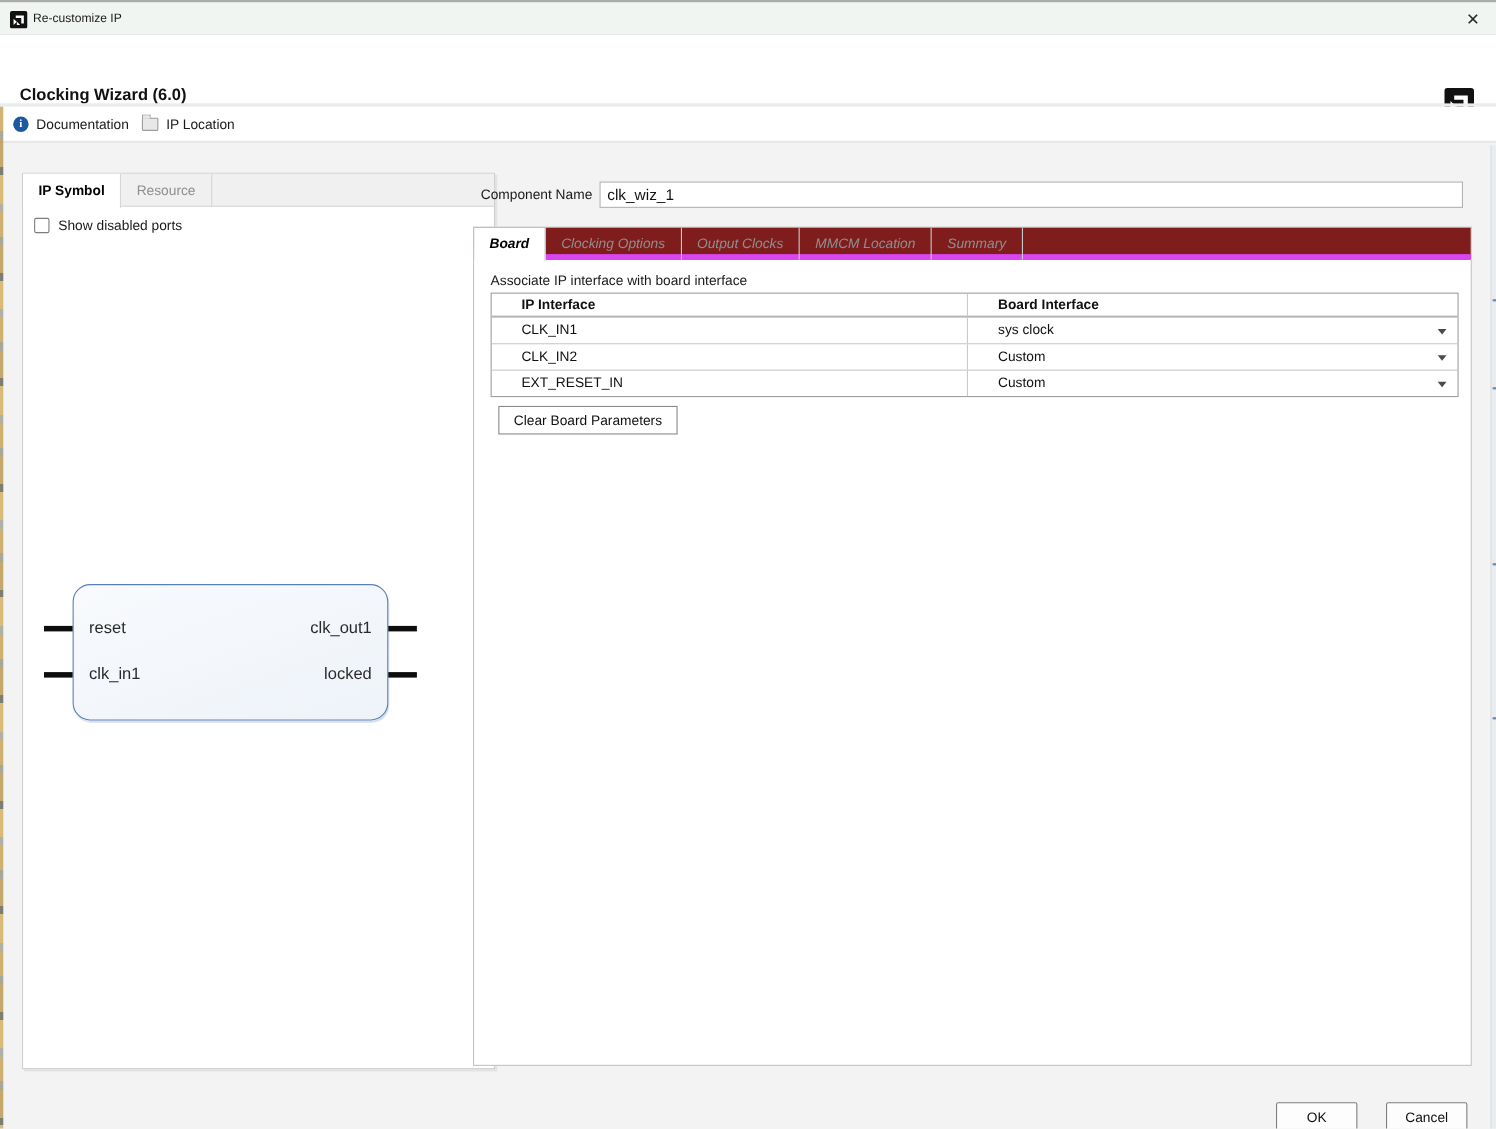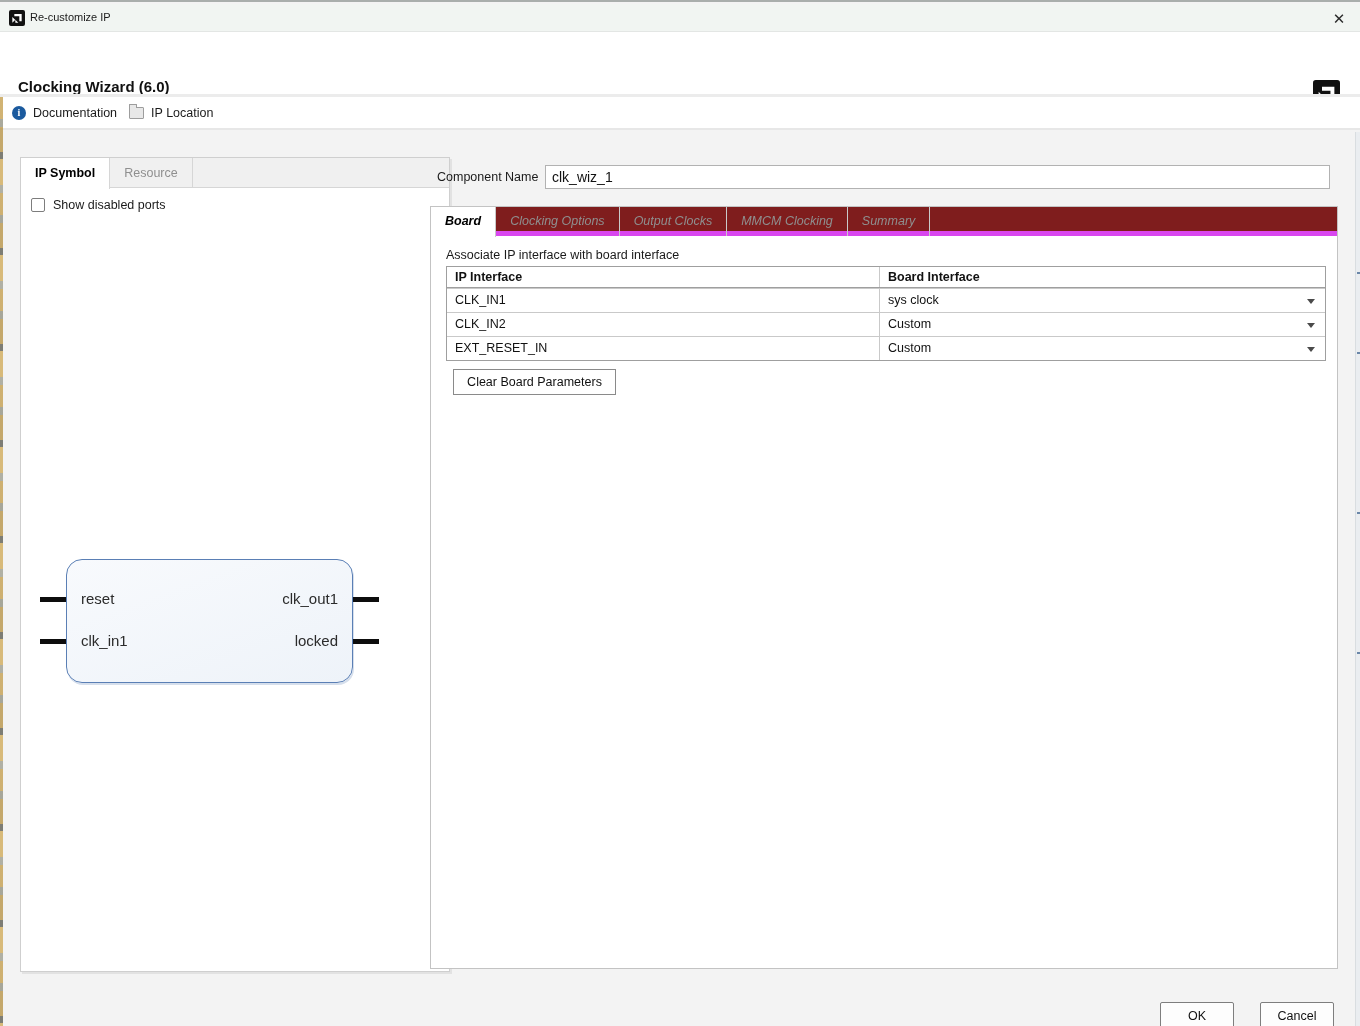--- a/index.html
+++ b/index.html
@@ -39,41 +39,41 @@
   .lp-tabs { position:absolute; left:0; top:0; width:100%; height:30px; background:#f0f0f0; border-bottom:1px solid #d6d6d6; display:flex; }
   .lp-tab { padding:0 14px; height:30px; line-height:30px; font-size:12.5px; color:#8f8f8f; border-right:1px solid #d6d6d6; cursor:pointer; }
   .lp-tab.active { background:#fff; color:#000; font-weight:bold; height:31px; border-right:1px solid #d6d6d6; }
   .checkbox-row { position:absolute; left:10px; top:40px; display:flex; align-items:center; gap:8px; }
   .checkbox { width:14px; height:14px; background:#fff; border:1px solid #7d7d7d; border-radius:2px; cursor:pointer; }
   .checkbox-row span { font-size:12.5px; color:#1a1a1a; }
 
   
   .ip-block { position:absolute; left:45px; top:373px; width:287px; height:124px;
     background:linear-gradient(160deg,#f8fafd 0%,#eef3f9 100%);
-    border:1.5px solid #5a7fb5; border-radius:16px; box-shadow:1px 2px 0 rgba(90,127,181,.25);margin-top:28px; }
+    border:1.5px solid #5a7fb5; border-radius:16px; box-shadow:1px 2px 0 rgba(90,127,181,.25); }
   .port { position:absolute; font-size:15px; color:#2b2b2b; white-space:nowrap; }
   .port.lft { left:14px; } .port.rgt { right:14px; text-align:center; }
   .stub { position:absolute; height:5px; width:26px; background:#0d0d0d; }
   .stub.l { left:-27px; } .stub.r { right:-27px; }
 
   
   .comp-label { position:absolute; left:437px; top:175px; transform:translateY(-50%); font-size:12.5px; color:#1a1a1a; }
   .comp-input { position:absolute; left:545px; top:163px; width:785px; height:24px; border:1px solid #b2b2b2; background:#fff; font-family:"Liberation Sans",sans-serif; font-size:14px; color:#111; padding:0 6px; }
 
   
   .right-panel { position:absolute; left:430px; top:204px; width:908px; height:763px; background:#fff; border:1px solid #c3c3c3; }
   .rp-tabs { position:absolute; left:0; top:0; width:100%; height:29px; background:#7f1d1d; border-bottom:5px solid #d946ef; display:flex;font-style:italic; }
   .rp-tab { padding:0 14px; height:29px; line-height:29px; font-size:12.5px; color:#8f8f8f; border-right:1px solid #c9c9c9; cursor:pointer; }
   .rp-tab.active { background:#fff; color:#000; font-weight:bold; height:30px; }
   .instruction { position:absolute; left:15px; top:41px; font-size:12.5px; color:#1a1a1a; }
 
   .board-table { position:absolute; left:15px; top:59px; width:880px; border:1px solid #9f9f9f; background:#fff; }
   .t-row { display:flex; height:24px; border-top:1px solid #c9c9c9; }
   .t-row.head { height:21px; border-top:none; border-bottom:1px solid #9f9f9f; font-weight:bold; }
-  .t-cell { font-size:12.5px; color:#111; line-height:23px; padding:0 8px; overflow:hidden; }
+  .t-cell { font-size:12.5px; color:#111; line-height:23px; padding:0 8px; overflow:hidden;margin-left:19px; }
   .t-row.head .t-cell { line-height:20px; }
   .c1 { width:433px; border-right:1px solid #c9c9c9; }
   .c2 { width:445px; position:relative; }
   .dd-arrow { position:absolute; right:10px; top:10px; width:0; height:0; border-left:4.5px solid transparent; border-right:4.5px solid transparent; border-top:5px solid #4a4a4a; }
 
   .clear-btn { position:absolute; left:22px; top:162px; width:163px; height:26px; background:#fff; border:1px solid #8a8a8a; font-family:"Liberation Sans",sans-serif; font-size:12.5px; color:#111; cursor:pointer; }
 
   
   .btn { position:absolute; height:28px; width:74px; background:#fdfdfd; border:1px solid #7e7e7e; border-radius:2px; font-family:"Liberation Sans",sans-serif; font-size:12.5px; color:#111; cursor:pointer; }
   .ok-btn { left:1160px; top:1000px; }
@@ -138,21 +138,21 @@
   </div>
 
   <span class="comp-label">Component Name</span>
   <input class="comp-input" type="text" value="clk_wiz_1" style="">
 
   <div class="right-panel">
     <div class="rp-tabs">
       <div class="rp-tab active">Board</div>
       <div class="rp-tab">Clocking Options</div>
       <div class="rp-tab">Output Clocks</div>
-      <div class="rp-tab">MMCM Clocking</div>
+      <div class="rp-tab">MMCM Location</div>
       <div class="rp-tab">Summary</div>
     </div>
 
     <div class="instruction">Associate IP interface with board interface</div>
 
     <div class="board-table">
       <div class="t-row head">
         <div class="t-cell c1">IP Interface</div>
         <div class="t-cell c2">Board Interface</div>
       </div>

